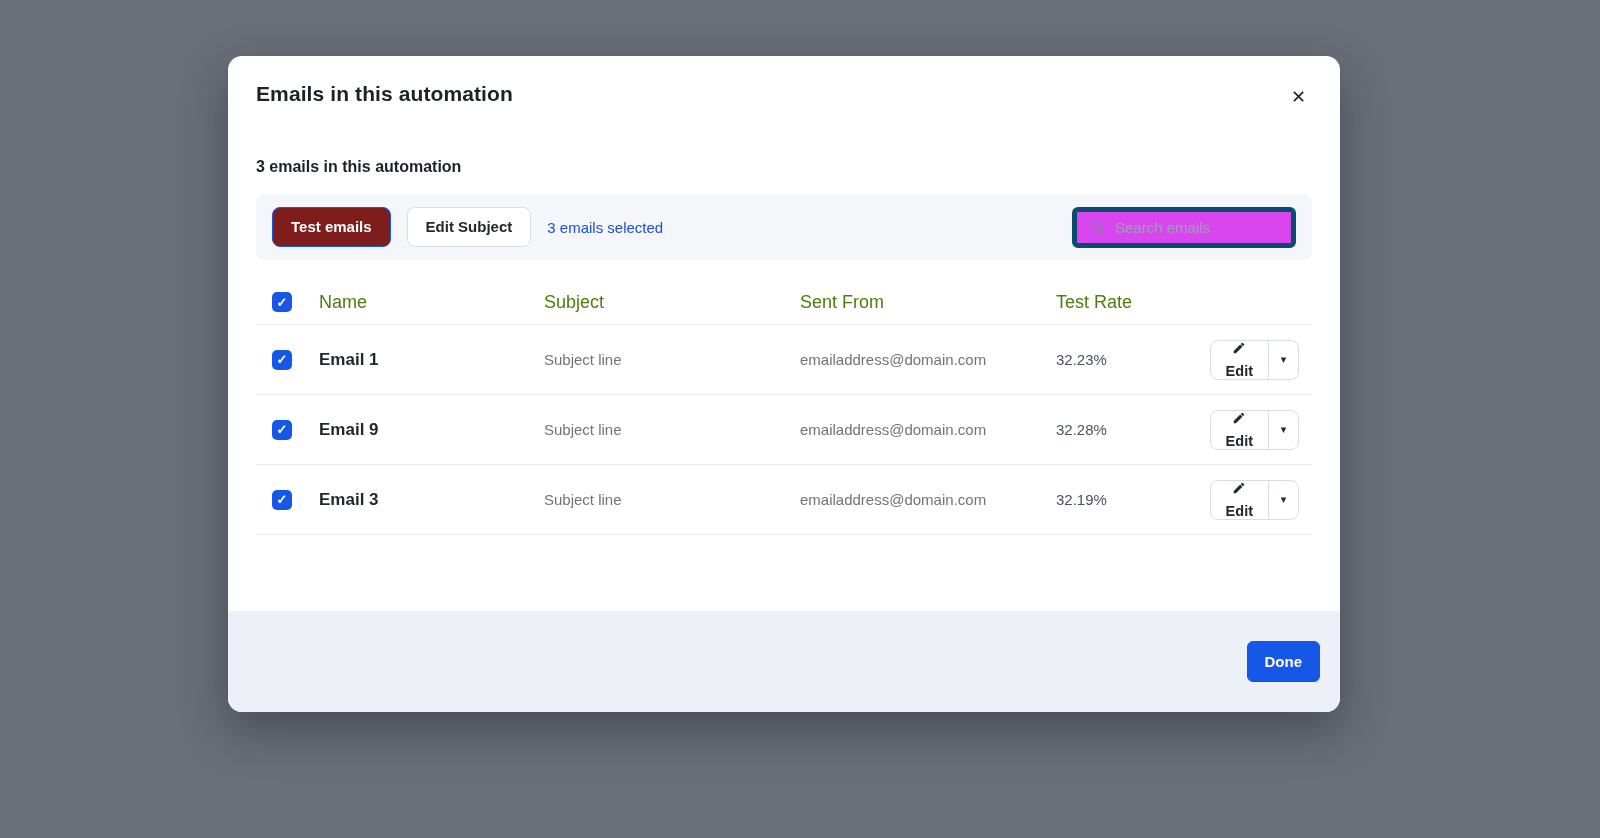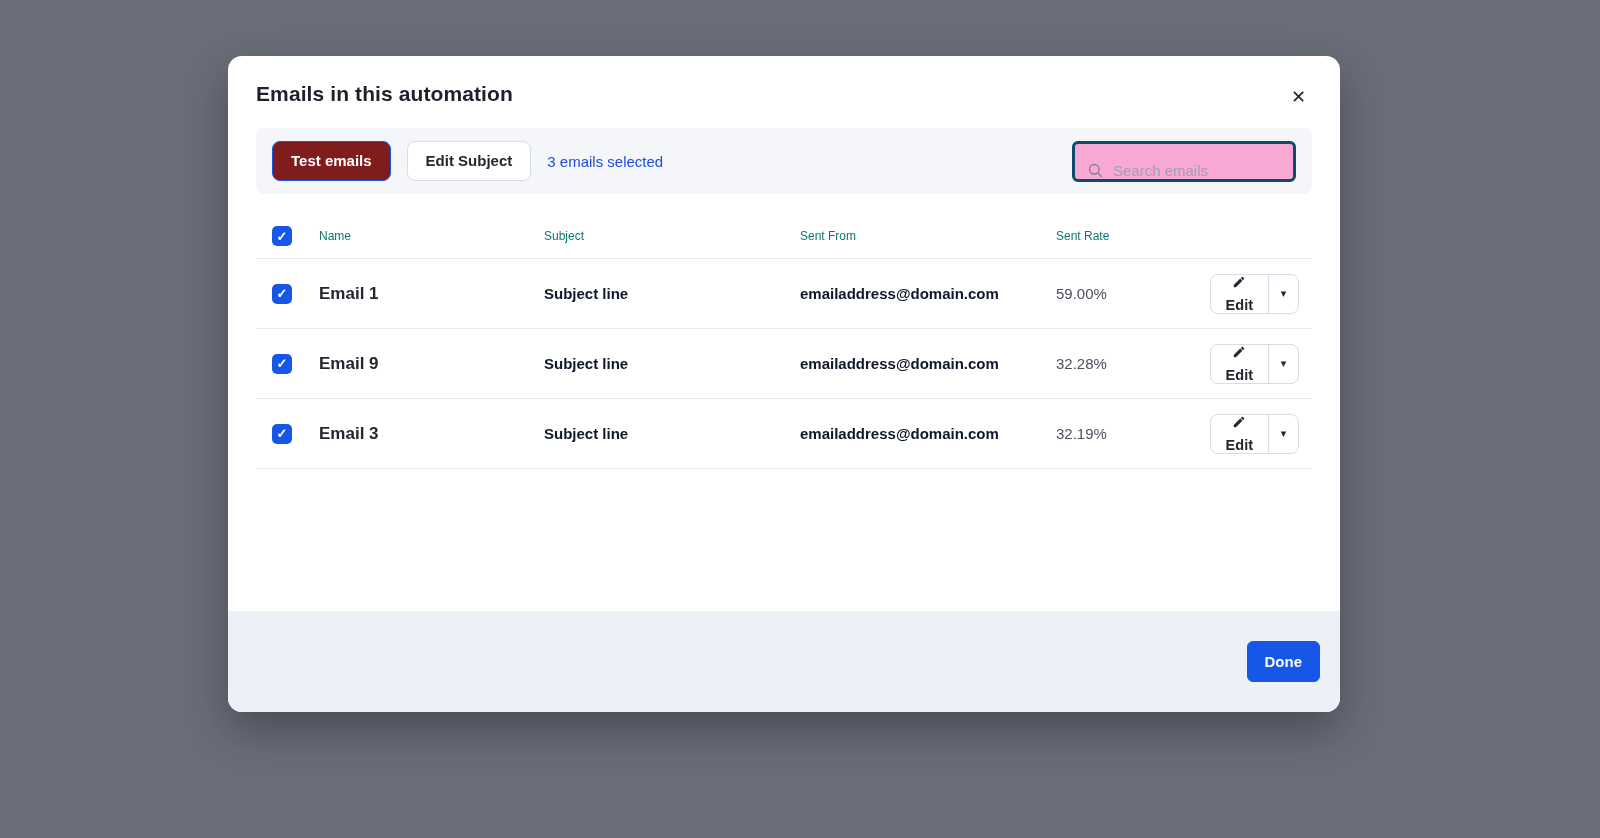--- a/index.html
+++ b/index.html
@@ -81,26 +81,26 @@
     color: #23272f;
     border: 1px solid #d8dce6;
   }
   .selected-text {
     font-size: 15px;
     color: #1d4ed8;
   }
   .toolbar-spacer { flex: 1; }
   .search-box {
     display: flex;
-    align-items: flex-end;
+    align-items: center;
     gap: 9px;
     width: 224px;
     height: 41px;
-    background: #f9a8d4;
-    border: 3px solid #0c4a6e;
+    background: #d946ef;
+    border: 5px solid #0c4a6e;
     border-radius: 6px;
     padding: 0 12px;
   }
   .search-box input {
     border: none;
     outline: none;
     flex: 1;
     font-family: "Liberation Sans", sans-serif;
     font-size: 15px;
     color: #3a3f4a;
@@ -115,43 +115,43 @@
     display: grid;
     grid-template-columns: 47px 225px 256px 256px 118px 1fr;
     align-items: center;
     padding-left: 16px;
   }
   .t-head {
     height: 45px;
     border-bottom: 1px solid #e8eaf1;
   }
   .t-head .col-label {
-    font-size: 12px;
-    color: #0f766e;
+    font-size: 18px;
+    color: #4d7c0f;
     font-weight: 400;
   }
   .t-body-row {
     height: 70px;
     border-bottom: 1px solid #e8eaf1;
   }
   .checkbox {
     width: 20px; height: 20px;
     background: #1657e8;
     border-radius: 5px;
     display: flex;
     align-items: center;
     justify-content: center;
     color: #ffffff;
     font-size: 13px;
     font-weight: 700;
     cursor: pointer;
     line-height: 1;
   }
   .cell-name { font-size: 17px; font-weight: 700; color: #23272f; }
-  .cell-subject, .cell-sent { font-size: 15px; color: #0f172a; font-weight: bold; }
+  .cell-subject, .cell-sent { font-size: 15px; color: #737373; }
   .cell-rate { font-size: 15px; color: #4b5160; }
   .cell-action { display: flex; justify-content: flex-end; padding-right: 13px; }
   .split-btn {
     display: inline-flex;
     align-items: stretch;
     border: 1px solid #d8dce6;
     border-radius: 8px;
     background: #ffffff;
     overflow: hidden;
     height: 40px;
@@ -208,20 +208,21 @@
 <body>
 
 <div class="overlay">
   <div class="modal">
 
     <div class="modal-header">
       <div class="modal-title">Emails in this automation</div>
       <button class="close-btn">✕</button>
     </div>
 
+    <div class="subtitle">3 emails in this automation</div>
 
     <div class="toolbar">
       <button class="btn btn-primary">Test emails</button>
       <button class="btn btn-secondary">Edit Subject</button>
       <span class="selected-text">3 emails selected</span>
       <div class="toolbar-spacer"></div>
       <div class="search-box">
         <span>
           <svg class="icon-svg" width="17" height="17" viewBox="0 0 20 20">
             <circle cx="8.6" cy="8.6" r="5.6" fill="none" stroke="#7c8498" stroke-width="1.7"></circle>
@@ -234,32 +235,32 @@
 
     <div class="table">
 
       <div class="t-row t-head">
         <div>
           <div class="checkbox">✓</div>
         </div>
         <div class="col-label">Name</div>
         <div class="col-label">Subject</div>
         <div class="col-label">Sent From</div>
-        <div class="col-label">Sent Rate</div>
+        <div class="col-label">Test Rate</div>
         <div></div>
       </div>
 
       <div class="t-row t-body-row">
         <div>
           <div class="checkbox">✓</div>
         </div>
         <div class="cell-name">Email 1</div>
         <div class="cell-subject">Subject line</div>
         <div class="cell-sent">emailaddress@domain.com</div>
-        <div class="cell-rate">59.00%</div>
+        <div class="cell-rate">32.23%</div>
         <div class="cell-action">
           <div class="split-btn">
             <button class="split-main">
               <span>
                 <svg class="icon-svg" width="14" height="14" viewBox="0 0 24 24">
                   <path d="M3 17.25V21h3.75L17.81 9.94l-3.75-3.75L3 17.25zM20.71 7.04a1 1 0 0 0 0-1.41l-2.34-2.34a1 1 0 0 0-1.41 0l-1.83 1.83 3.75 3.75 1.83-1.83z" fill="#23272f"></path>
                 </svg>
               </span>
               <span>Edit</span>
             </button>

